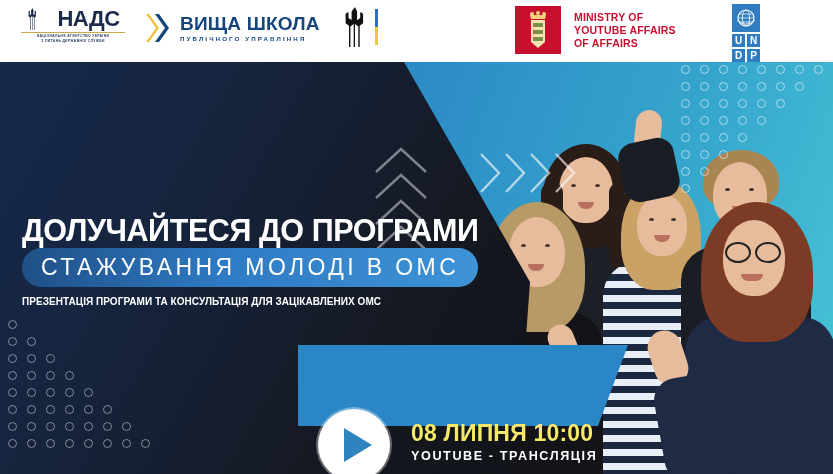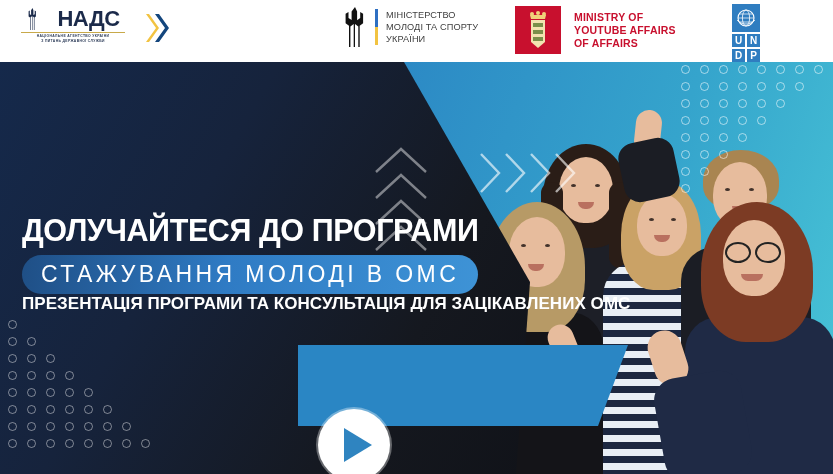--- a/index.html
+++ b/index.html
@@ -137,30 +137,30 @@
 
   
   .headline{
     position:absolute; left:22px; top:150px; width:470px; z-index:6;
   }
   .title-main{
     font-size:30.5px; font-weight:bold; color:#ffffff;
     letter-spacing:-0.4px; line-height:36px; white-space:nowrap;
   }
   .title-pill{
-    margin-top:7px; display:inline-block;
+    margin-top:0; display:inline-block;
     background:linear-gradient(95deg,#1f4f86 0%, #2f7bc4 45%, #3e93d6 100%);
     border-radius:22px; padding:6px 19px 7px;text-align:right;
   }
   .title-pill-text{
     font-size:23px; color:#ffffff; letter-spacing:3.4px;
     line-height:26px; white-space:nowrap; font-weight:400;
   }
   .title-sub{
-    font-size:17px; font-weight:bold; color:#ffffff;
+    margin-top:9px; font-size:10px; font-weight:bold; color:#ffffff;
     letter-spacing:0.05px; white-space:nowrap;
   }
 
   
   .banner{
     position:absolute; left:298px; top:283px; width:330px; height:81px;
     background:#2a86c4;
     clip-path:polygon(0 0, 330px 0, 300px 81px, 0 81px);
     z-index:5;
   }
@@ -202,32 +202,31 @@
     <div class="nads-rule"></div>
     <div class="nads-sub">НАЦІОНАЛЬНЕ АГЕНТСТВО УКРАЇНИ</div>
     <div class="nads-sub">З ПИТАНЬ ДЕРЖАВНОЇ СЛУЖБИ</div>
   </div>
 
   <div class="logo logo-vsh">
     <svg class="vsh-mark" viewBox="0 0 28 32">
       <path fill="#f2c341" d="M3 2l10 14L3 30H0L10 16 0 2z"></path>
       <path fill="#14467d" d="M13 2l10 14-10 14h-4l10-14L9 2z"></path>
     </svg>
+    <div class="vsh-text">
+      <span class="vsh-word">ВИЩА ШКОЛА</span>
+      <span class="vsh-sub">ПУБЛІЧНОГО УПРАВЛІННЯ</span>
+    </div>
   </div>
 
   <div class="logo logo-msmu">
     <svg class="msmu-trident" viewBox="0 0 30 40">
       <path fill="#111111" d="M15 0l2.1 4.6v8.6l3.1-2.2V5.1l2.9 1.7v9.4l-3.4 2.6V40h-1.4V19.4l-3.3-2.3V40h-1.3V17.1L10.4 19.4V40H9V18.8L5.6 16.2V6.8l2.9-1.7v5.9L11.6 13V4.6z"></path>
     </svg>
     <div class="msmu-bar"></div>
-    <div class="msmu-text">
-      <span class="msmu-line">МІНІСТЕРСТВО</span>
-      <span class="msmu-line">МОЛОДІ ТА СПОРТУ</span>
-      <span class="msmu-line">УКРАЇНИ</span>
-    </div>
   </div>
 
   <div class="logo logo-dk">
     <div class="dk-crest">
       <svg width="26" height="38" viewBox="0 0 26 38">
         <path fill="#f0d27a" d="M5 4h16l-1 4H6z"></path>
         <circle cx="7" cy="3" r="2" fill="#f0d27a"></circle>
         <circle cx="13" cy="2" r="2" fill="#f0d27a"></circle>
         <circle cx="19" cy="3" r="2" fill="#f0d27a"></circle>
         <path fill="#f2e3b0" d="M6 9h14v22l-7 6-7-6z"></path>
@@ -473,15 +472,17 @@
       <span class="title-pill-text">СТАЖУВАННЯ МОЛОДІ В ОМС</span>
     </div>
     <div class="title-sub">ПРЕЗЕНТАЦІЯ ПРОГРАМИ ТА КОНСУЛЬТАЦІЯ ДЛЯ ЗАЦІКАВЛЕНИХ ОМС</div>
   </div>
 
   <div class="banner"></div>
   <div class="play-btn">
     <div class="play-tri"></div>
   </div>
   <div class="banner-texts">
+    <div class="banner-date">08 ЛИПНЯ 10:00</div>
+    <div class="banner-stream">YOUTUBE - ТРАНСЛЯЦІЯ</div>
   </div>
 
 </div>
 
 </body></html>

